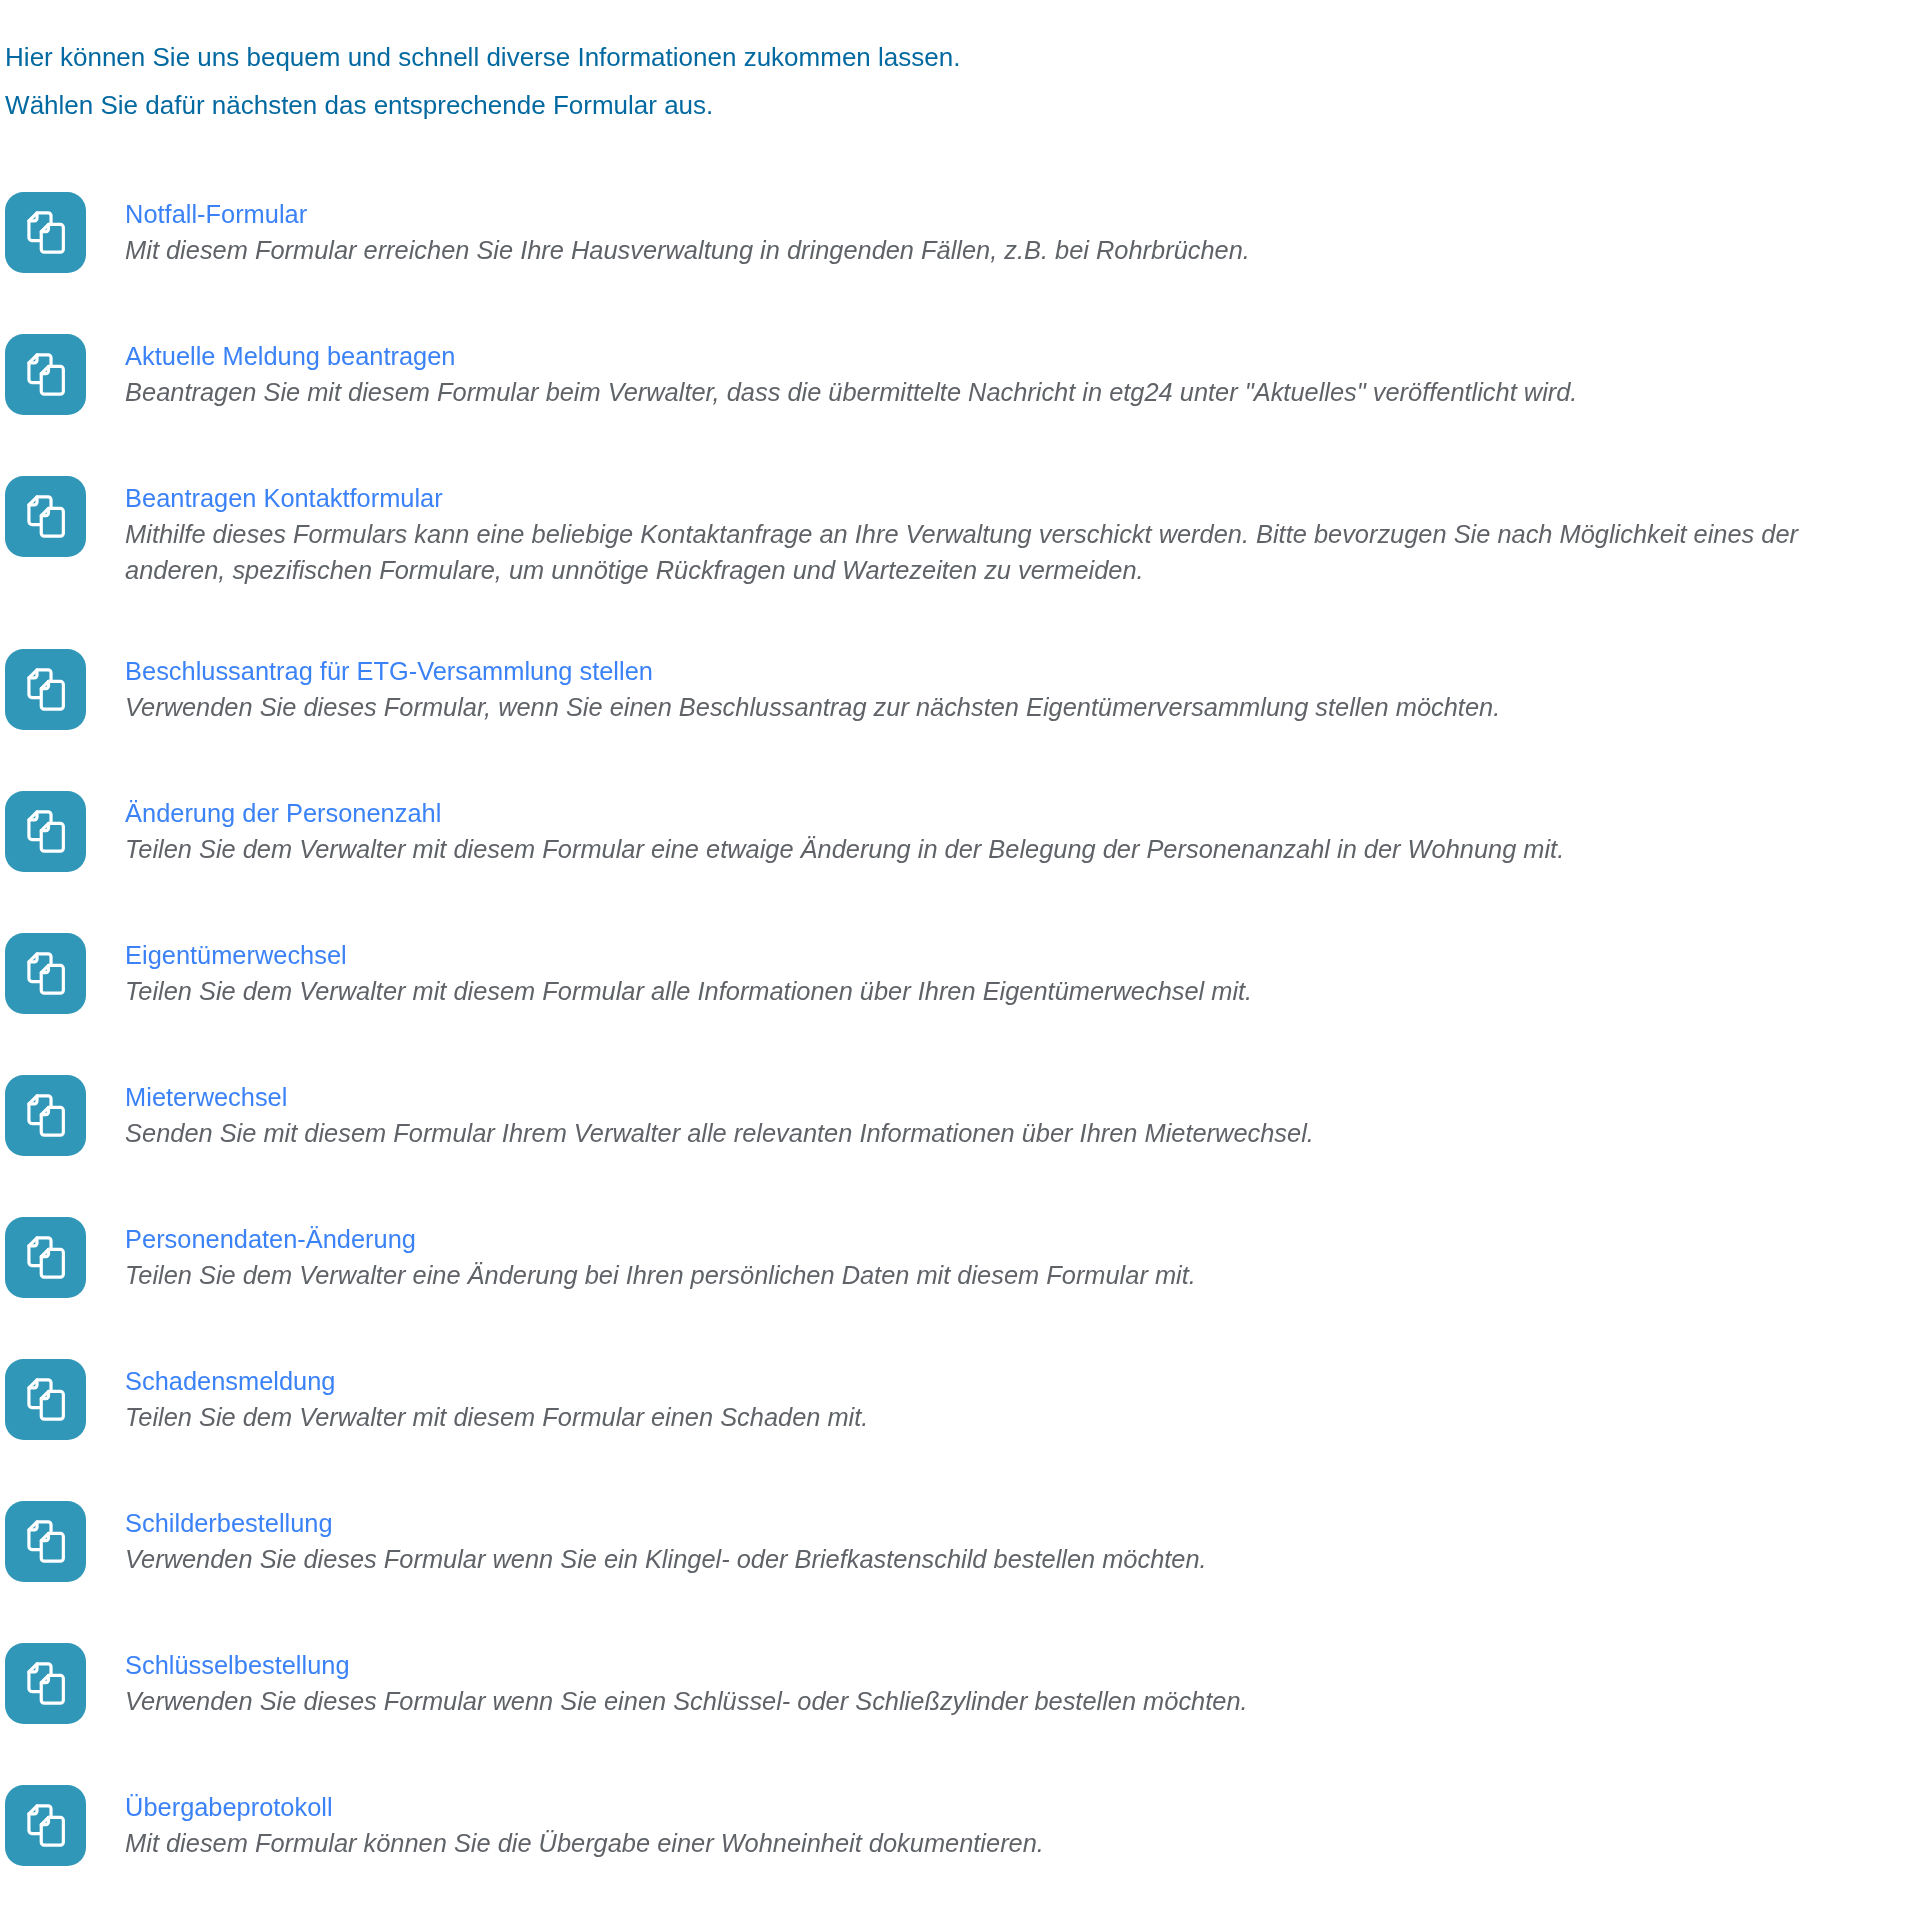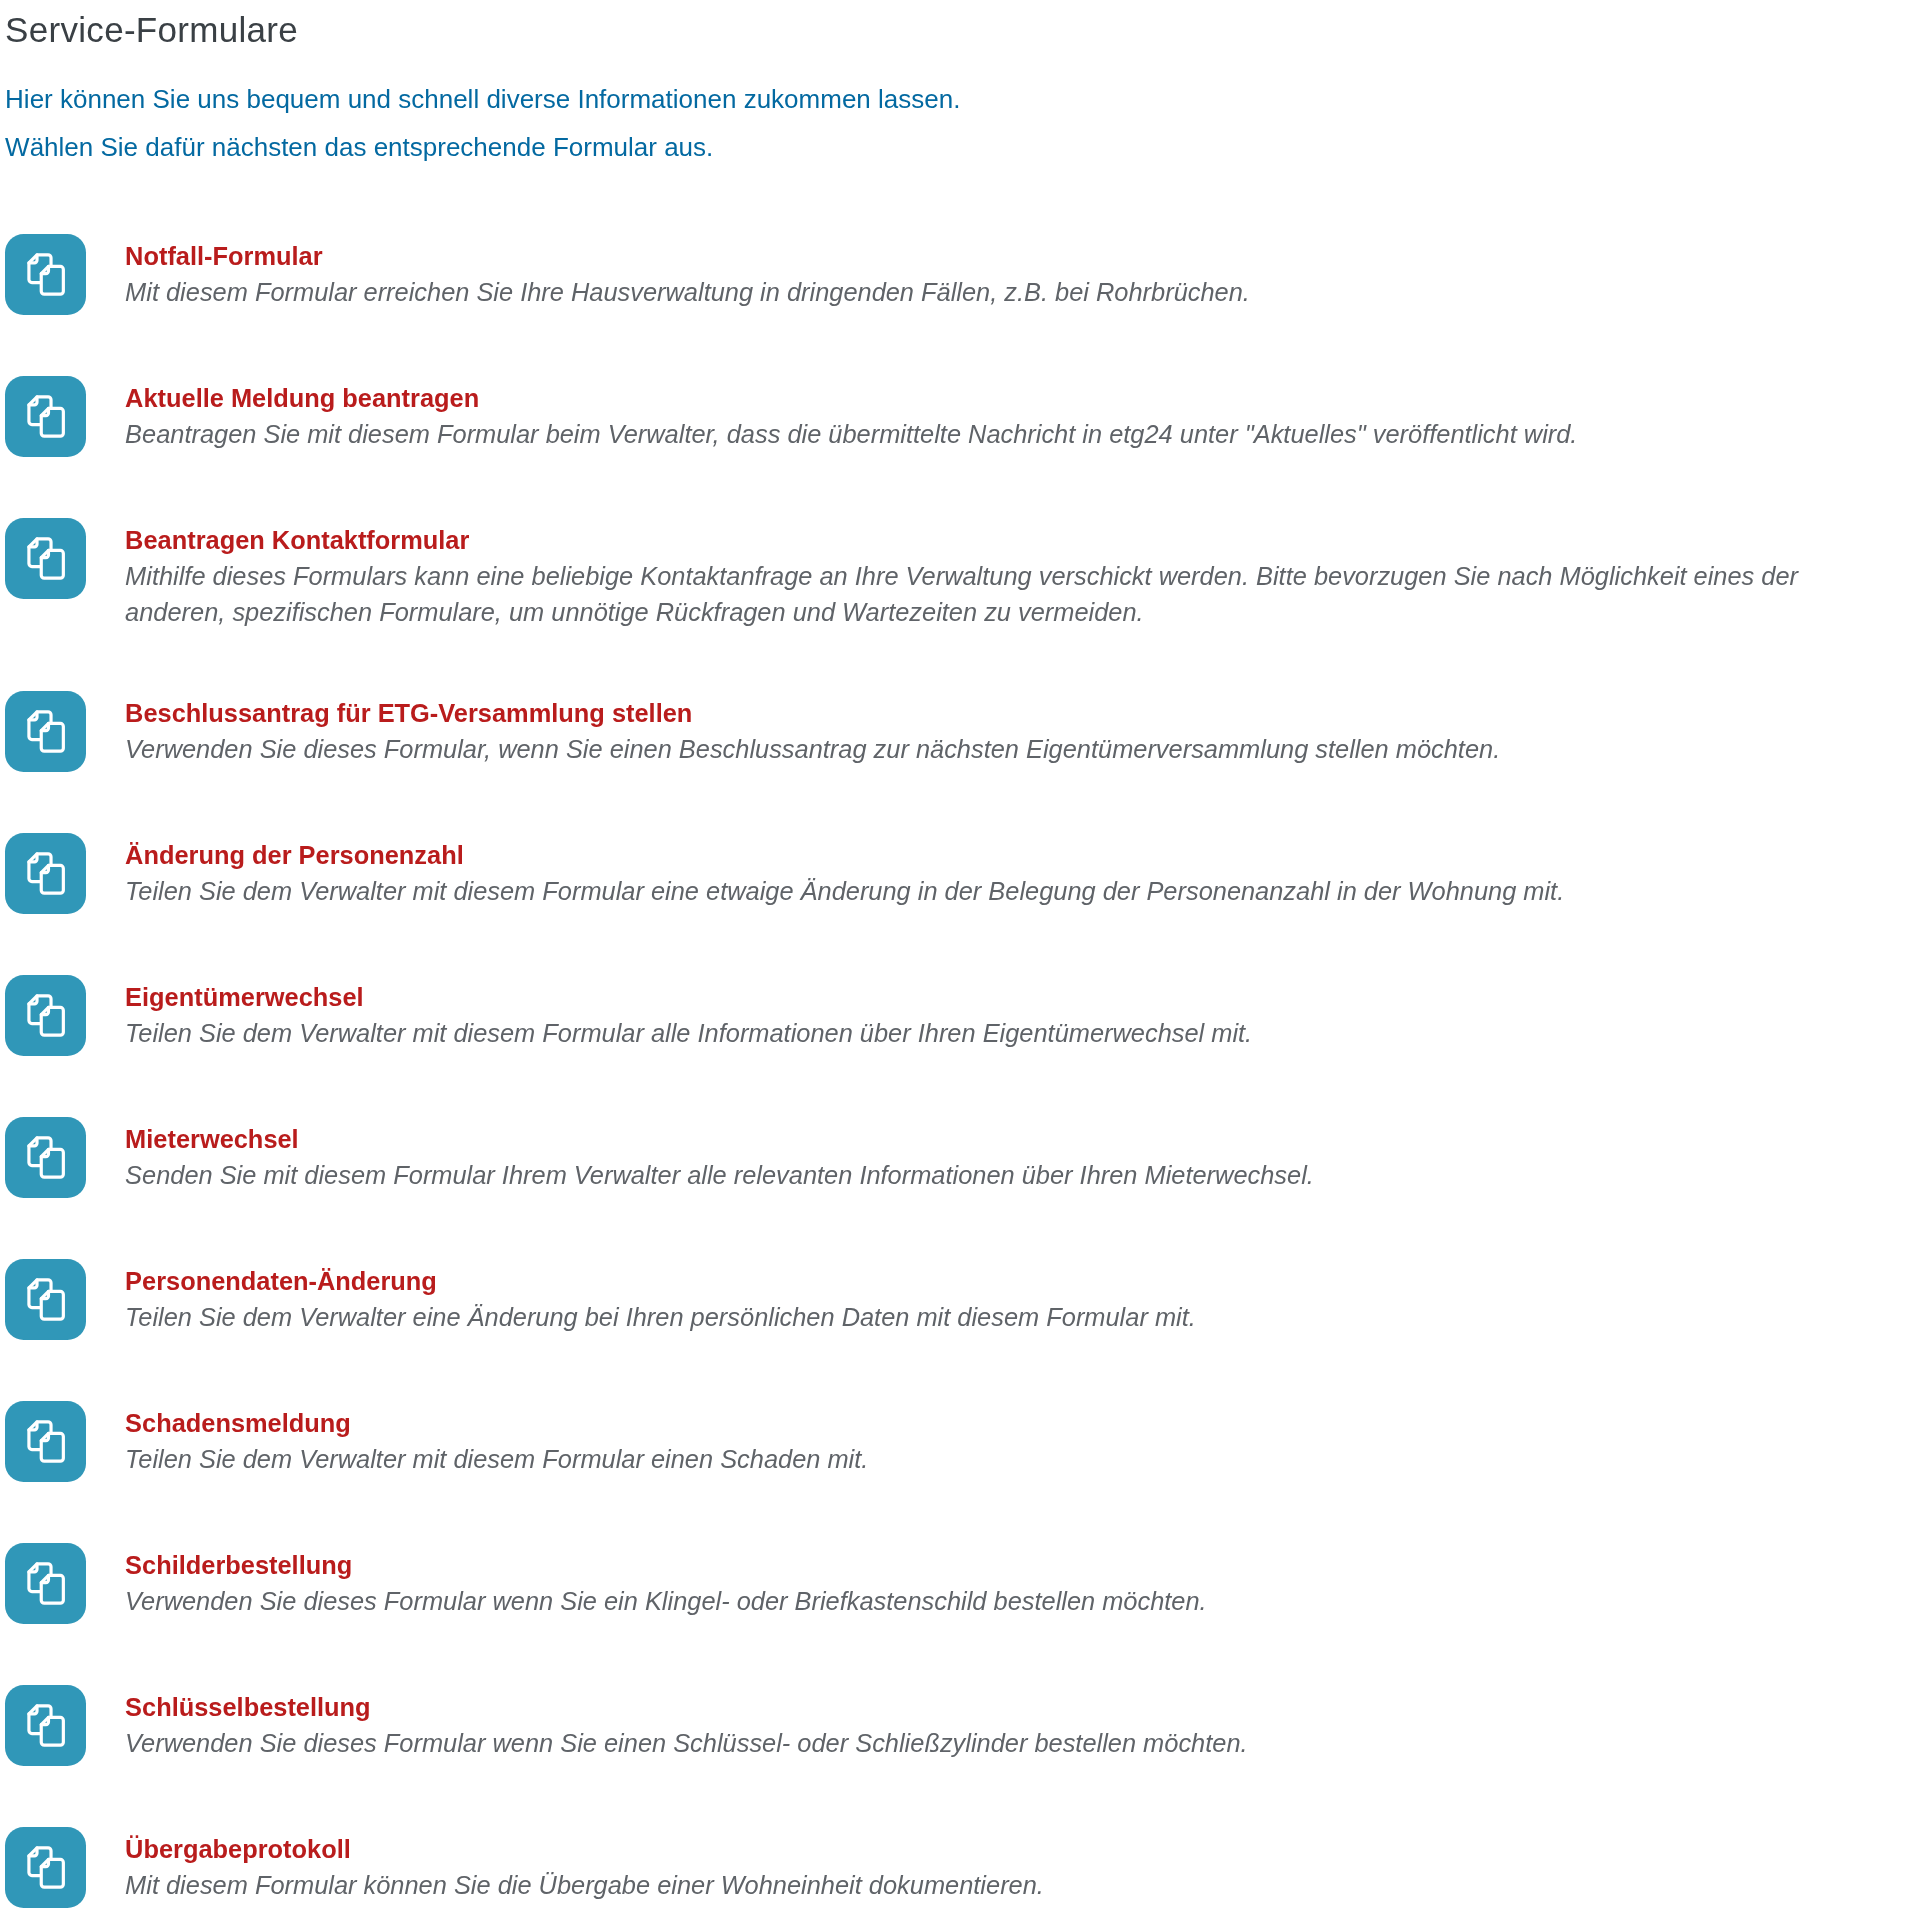--- a/index.html
+++ b/index.html
@@ -57,38 +57,37 @@
     width: 51px;
     height: 51px;
     display: block;
   }
   .form-text {
     padding-top: 4.2px;
     max-width: 1763px;
   }
   .form-title {
     font-size: 25.4px;
-    font-weight: 700;
-    color: #b91c1c;
+    font-weight: 400;
+    color: #3b82f6;
     line-height: 36px;
   }
   .form-desc {
     font-size: 25.4px;
     font-weight: 400;
     color: #5f6368;
     line-height: 36px;
     font-style: italic;
   }
 </style>
 </head>
 <body>
 
 <div class="page">
 
-  <h1 class="page-title">Service-Formulare</h1>
 
   <div class="intro">
     <p class="intro-line">Hier können Sie uns bequem und schnell diverse Informationen zukommen lassen.</p>
     <p class="intro-line">Wählen Sie dafür nächsten das entsprechende Formular aus.</p>
   </div>
 
   <div class="form-list">
   <div class="form-item">
     <div class="form-icon">
       <svg viewBox="0 0 24 24" fill="none" stroke="#ffffff" stroke-width="1.5" stroke-linejoin="round" stroke-linecap="round" aria-hidden="true">

